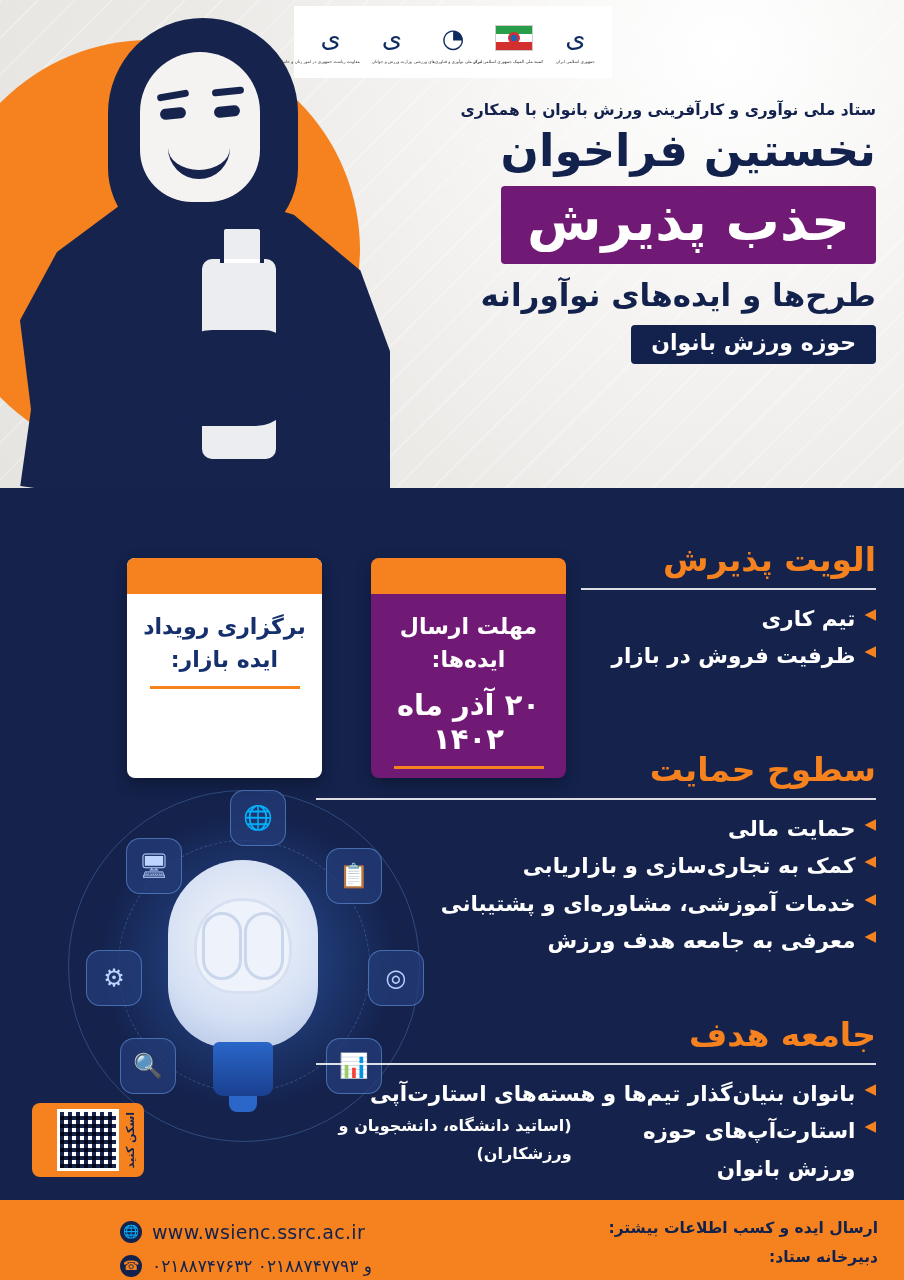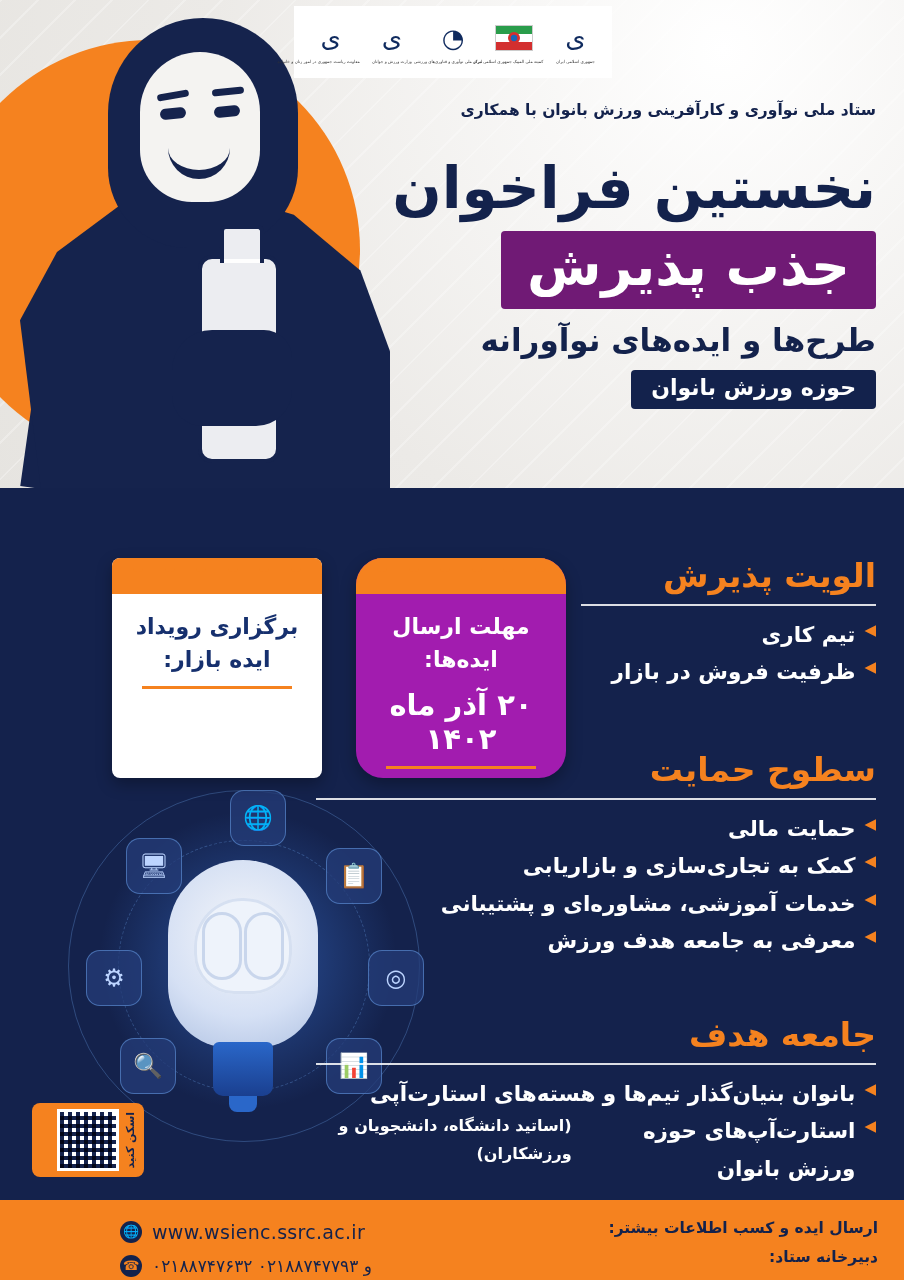--- a/index.html
+++ b/index.html
@@ -173,24 +173,24 @@
     color: #13224c;
   }
   .kicker {
     font-size: 15.5px;
     font-weight: bold;
     line-height: 1.85;
     color: #13224c;
     letter-spacing: .2px;
   }
   .title-1 {
-    font-size: 58px;
+    font-size: 45px;
     font-weight: bold;
     color: #13224c;
-    margin-top: 30px;
+    margin-top: 0;
     line-height: 1.15;
     white-space: nowrap;
   }
   .title-2-wrap {
     margin-top: 10px;
     display: inline-block;
     background: #701a75;
     padding: 6px 26px 12px 26px;
     border-radius: 4px;
   }
@@ -227,27 +227,27 @@
   .main-dark {
     position: absolute;
     left: 0; top: 488px;
     width: 904px; height: 712px;
     background: #14224c;
   }
 
   
   .cal {
     position: absolute;
-    width: 210px; height: 220px;
+    width: 195px; height: 220px;
     background: #ffffff;
     border-radius: 8px;
     overflow: hidden;
     box-shadow: 0 6px 16px rgba(0,0,0,.3);
   }
-  .cal.blue { background: #a21caf; border-radius: 27px; }
+  .cal.blue { background: #701a75; }
   .cal-top {
     height: 36px;
     background: #f5821f;
     position: relative;
   }
   .cal-rings {
     position: absolute;
     top: -12px; left: 0; right: 0;
     display: flex; justify-content: space-evenly;
   }
@@ -318,21 +318,21 @@
   .bullet .tri {
     color: #f5821f;
     font-size: 15px;
     line-height: 1.9;
     flex: 0 0 auto;
   }
   .bullet .sub {
     font-size: 16px;
     font-weight: bold;
   }
-  #sec-priority { top: 556px; }
+  #sec-priority { top: 540px; }
   #sec-priority .sec-rule { width: 295px; margin-right: 0; margin-left: auto; }
   #sec-support { top: 750px; }
   #sec-target  { top: 1015px; }
 
   
   .bulb-area {
     position: absolute;
     left: 8px; top: 770px;
     width: 470px; height: 400px;
   }

